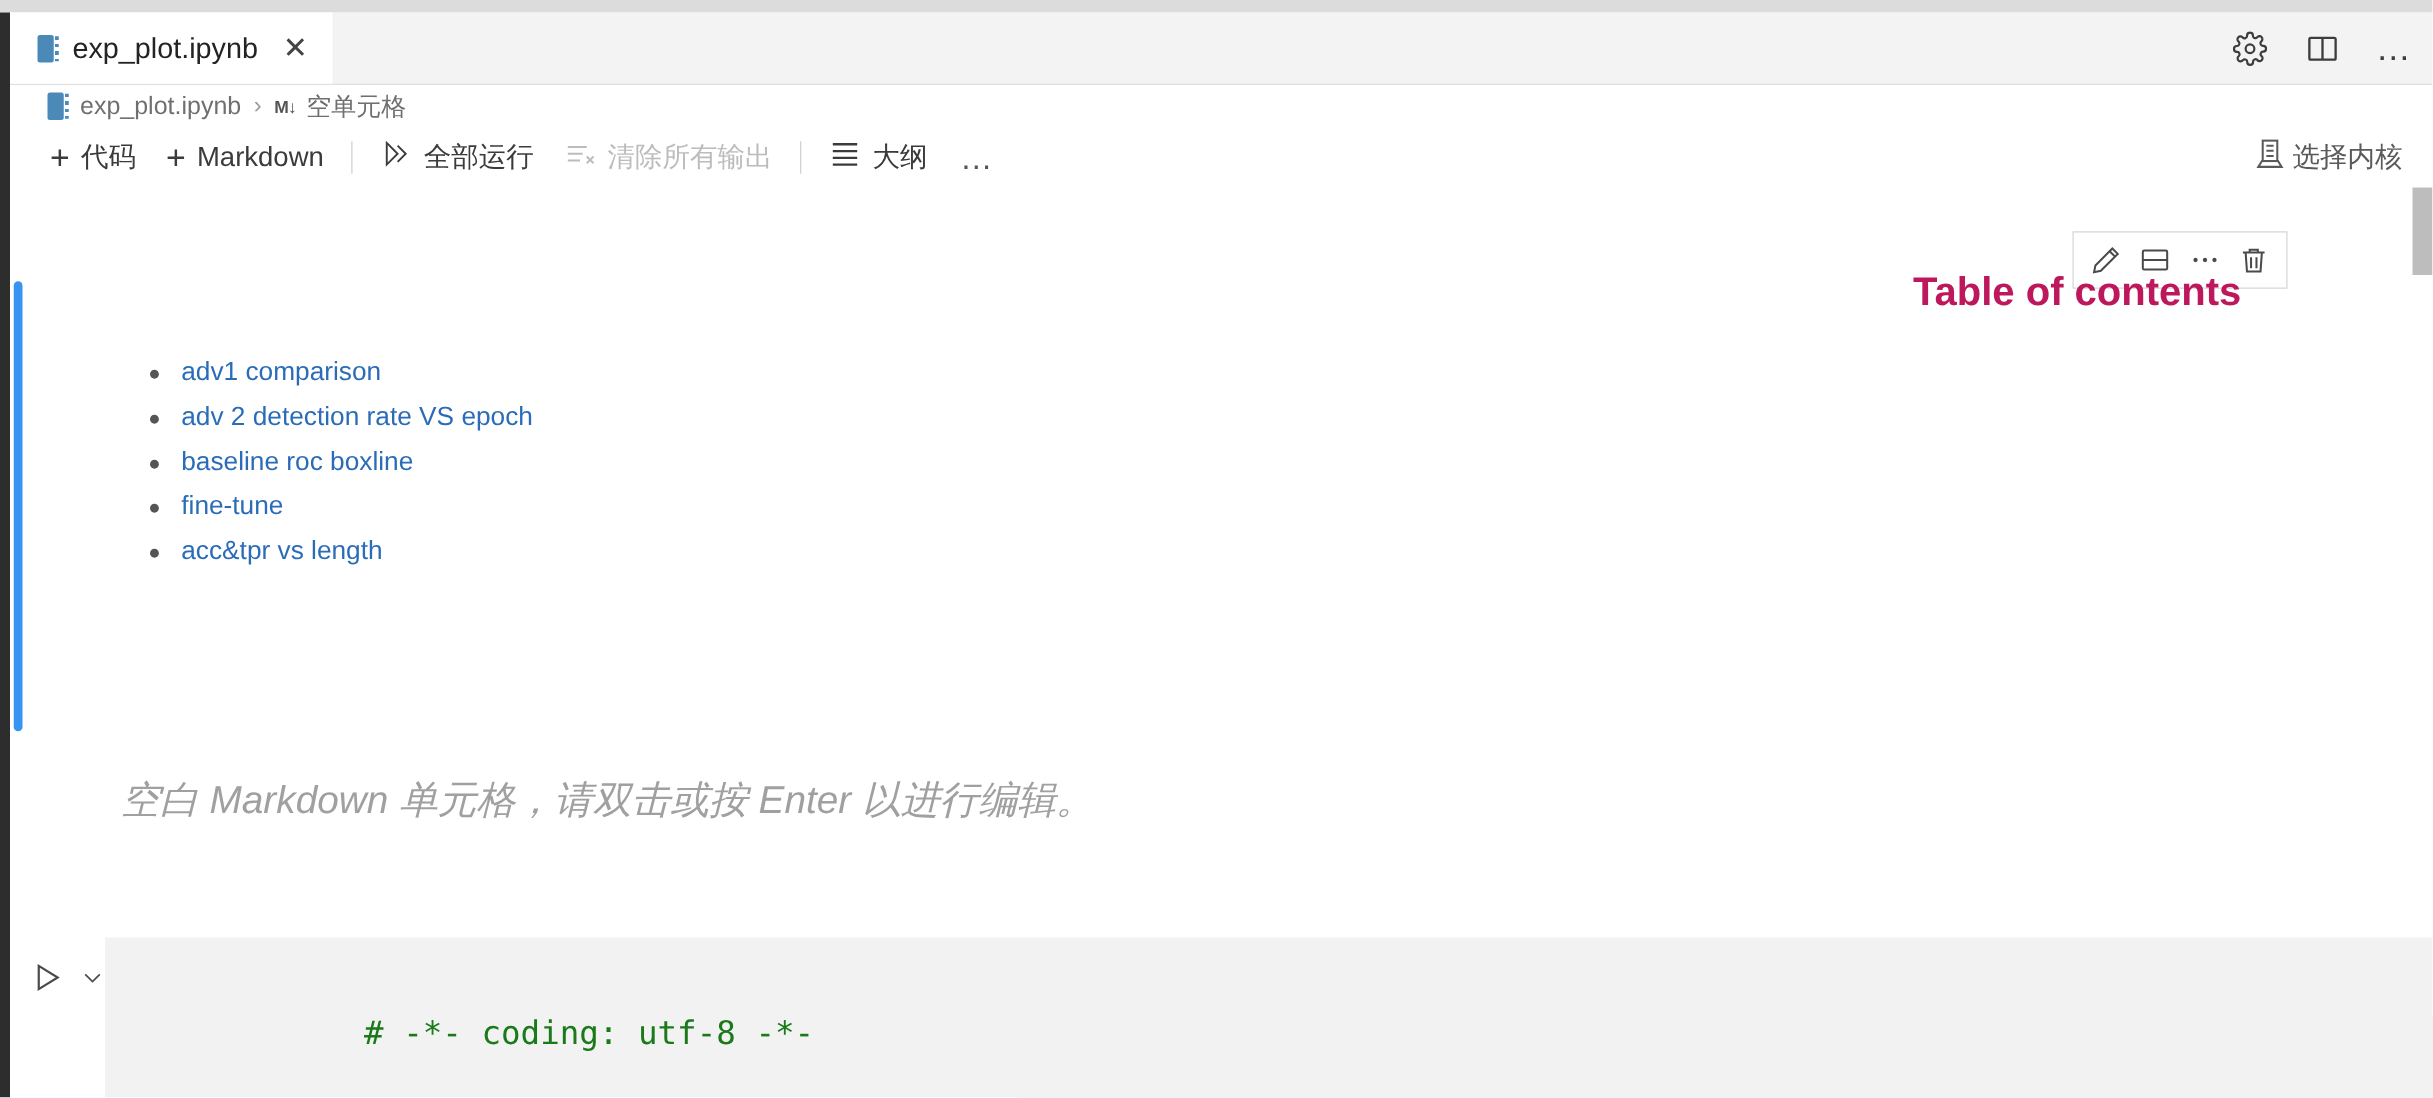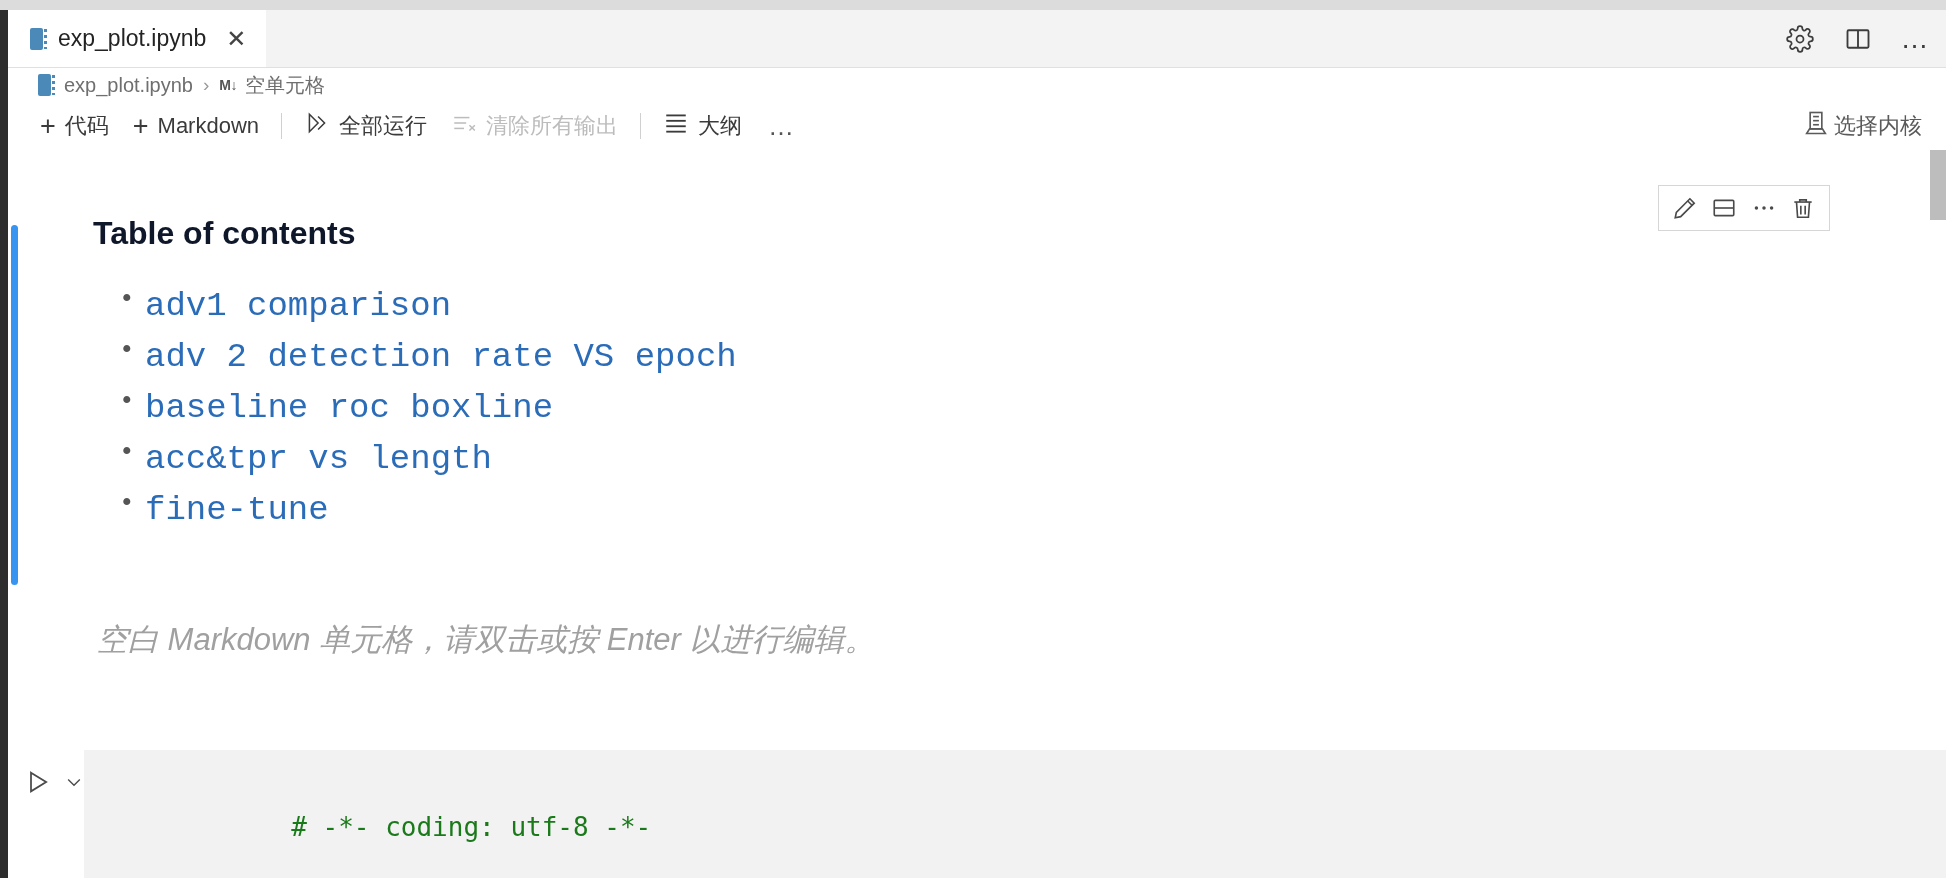--- a/index.html
+++ b/index.html
@@ -129,27 +129,27 @@
             justify-content:center; color:#4a4a4a; cursor:pointer; }
 
   
   .md-cell { position:absolute; left:8px; top:215px; width:1938px; height:400px; }
   .cell-bar {
     position:absolute; left:3px; top:10px; width:7px; height:360px;
     background:#3794f1; border-radius:4px;
   }
   .md-body { position:absolute; left:85px; top:0px; width:1700px; }
   .md-h1 {
-    font-size:32px; font-weight:bold; color:#0f172a;
-    margin-top:0px; letter-spacing:0px;
+    font-size:32px; font-weight:bold; color:#be185d;
+    margin-top:0px; letter-spacing:0px;text-align:right;
   }
   .toc-list { list-style:none; margin-top:34px; }
   .toc-list li {
     position:relative; padding-left:52px; margin-bottom:11px;
-    font-size:34px; line-height:1.18; color:#2b6cb8;font-family:Liberation Mono, monospace;
+    font-size:21px; line-height:1.18; color:#2b6cb8;
   }
   .toc-list li::before {
     content:"\2022"; position:absolute; left:26px; top:-2px;
     color:#555; font-size:26px;
   }
   .toc-link { color:#2b6cb8; cursor:pointer; }
 
   
   .blank-md {
     position:absolute; left:8px; top:575px; width:1938px; height:110px;
@@ -344,24 +344,24 @@
         <li>
           <span class="toc-link">adv1 comparison</span>
         </li>
         <li>
           <span class="toc-link">adv 2 detection rate VS epoch</span>
         </li>
         <li>
           <span class="toc-link">baseline roc boxline</span>
         </li>
         <li>
+          <span class="toc-link">fine-tune</span>
+        </li>
+        <li>
           <span class="toc-link">acc&amp;tpr vs length</span>
-        </li>
-        <li>
-          <span class="toc-link">fine-tune</span>
         </li>
       </ul>
     </div>
   </div>
 
   <div class="blank-md">
     <div class="ph">空白 Markdown 单元格，请双击或按 Enter 以进行编辑。</div>
   </div>
 
   <div class="code-cell">

